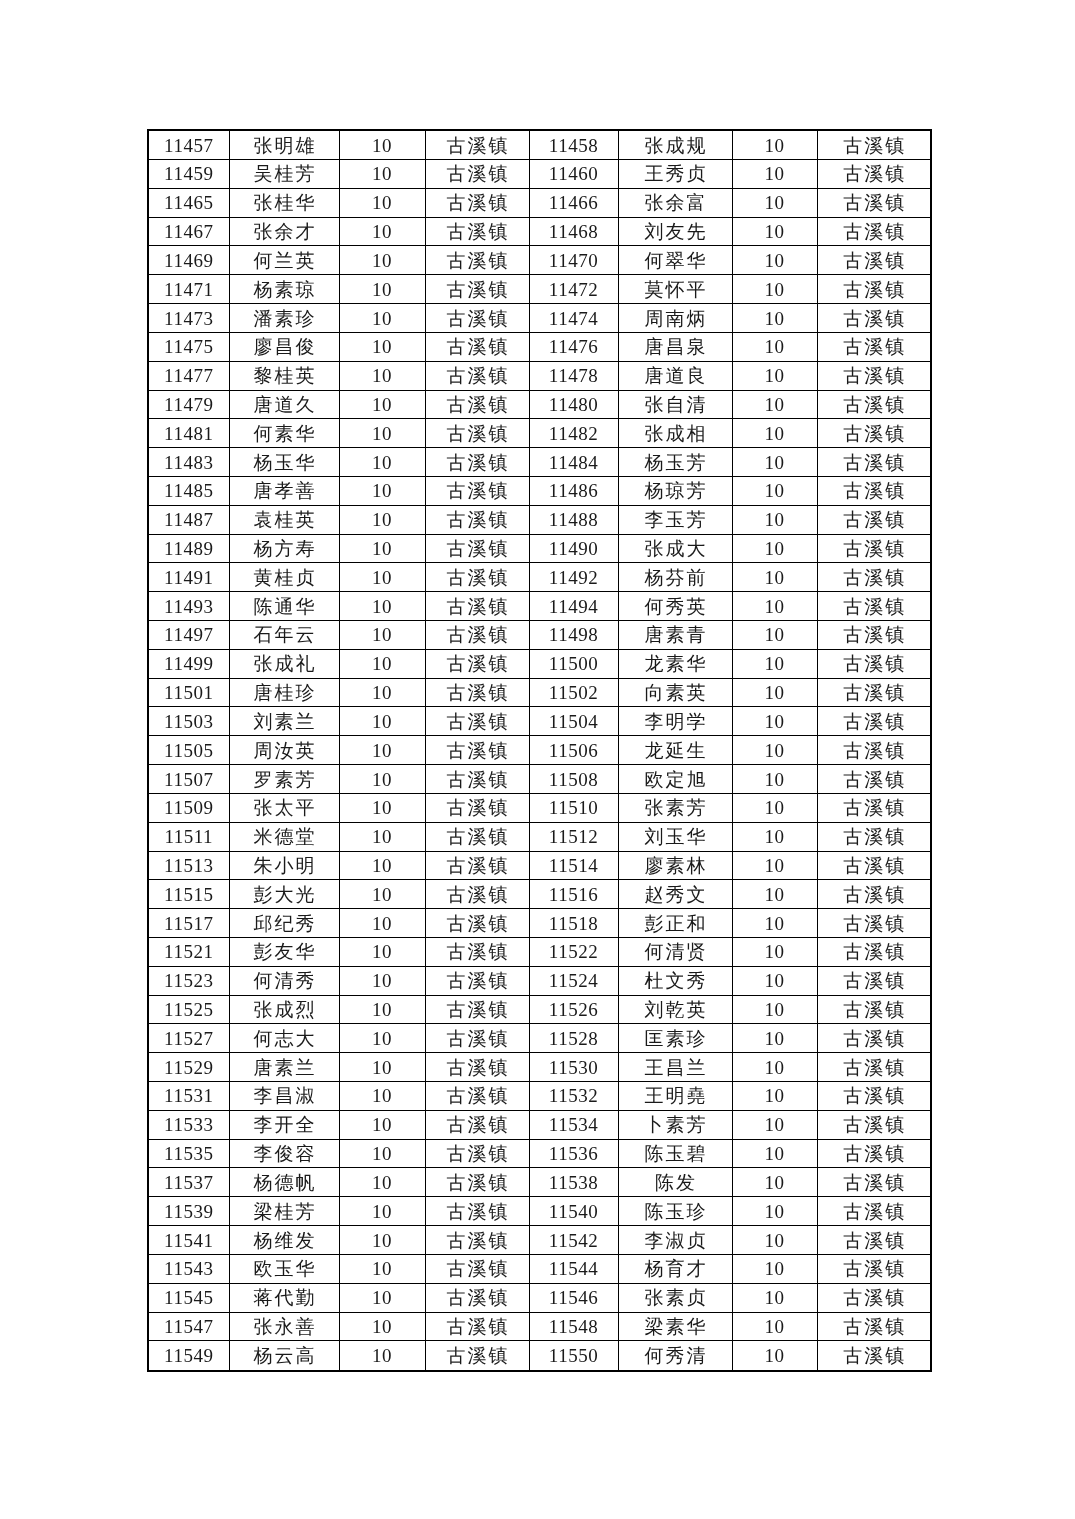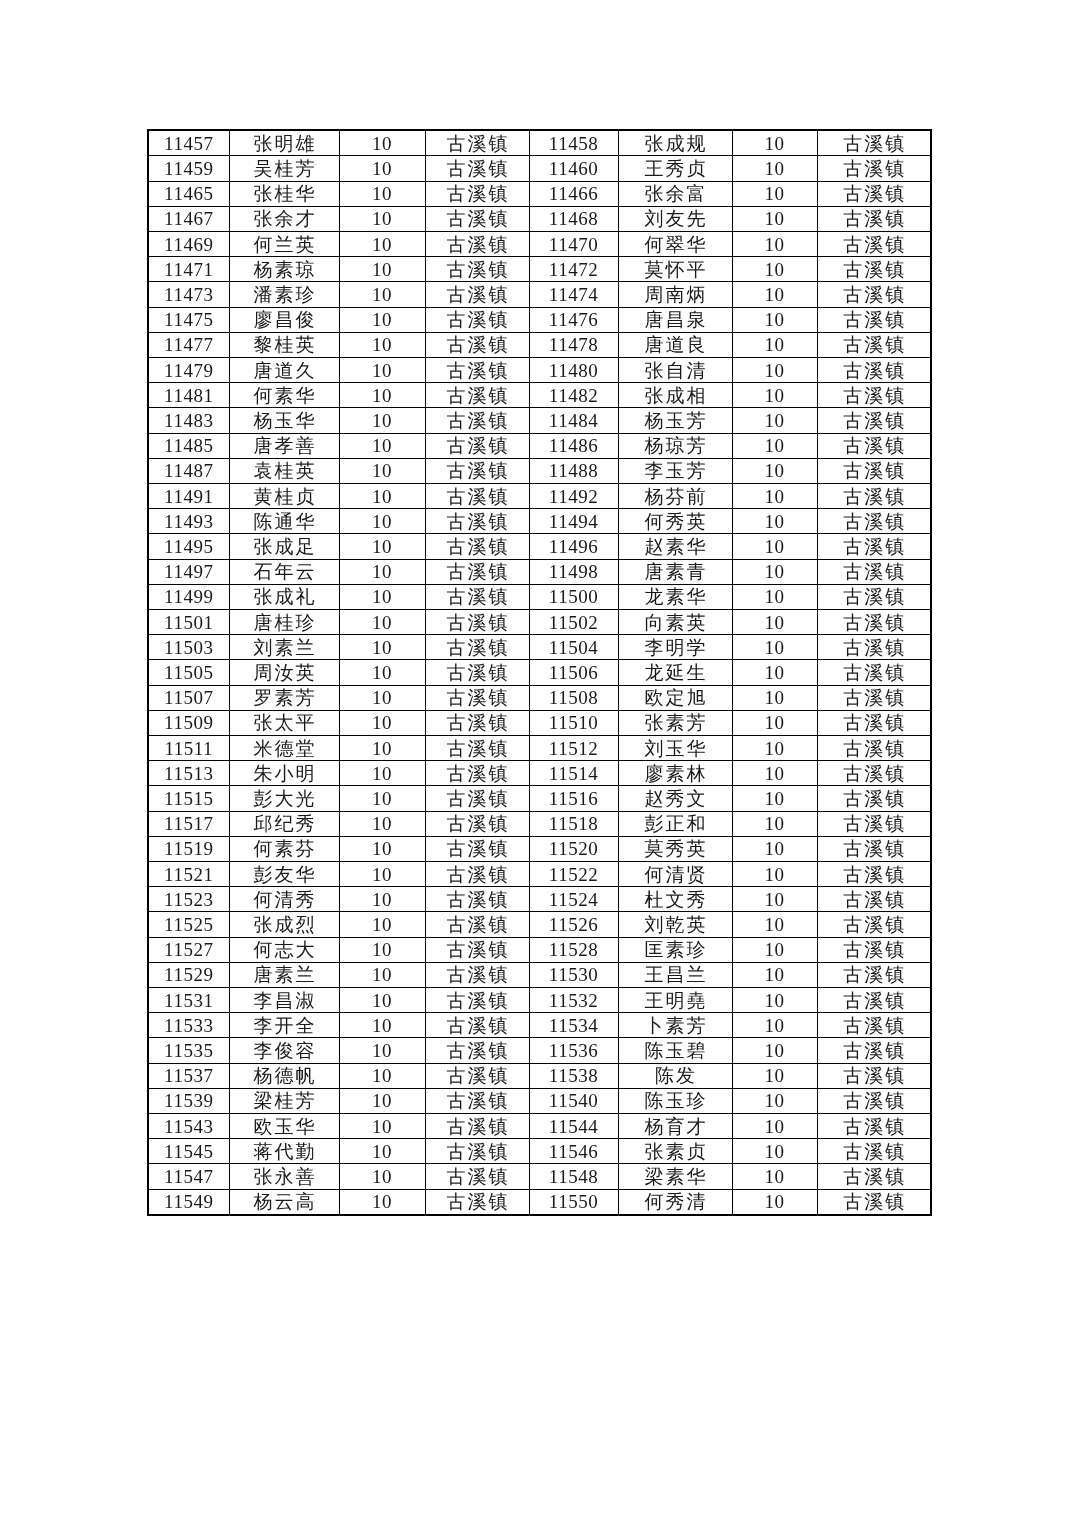--- a/index.html
+++ b/index.html
@@ -12,21 +12,21 @@
     width: 1075px;
     height: 1519px;
     background: #ffffff;
     overflow: hidden;
   }
   table.roster {
     position: absolute;
     left: 147px;
     top: 129px;
     width: 783px;
-    height: 1087px;
+    height: 1243px;
     border-collapse: collapse;
     table-layout: fixed;
     border: 2px solid #000000;
   }
   table.roster td {
     border: 1.5px solid #000000;
     text-align: center;
     vertical-align: middle;
     padding: 0;
     font-family: "Liberation Serif", "DejaVu Serif", serif;
@@ -196,50 +196,50 @@
           <td class="c-id">11487</td>
           <td class="c-name">袁桂英</td>
           <td class="c-amount">10</td>
           <td class="c-town">古溪镇</td>
           <td class="c-id">11488</td>
           <td class="c-name">李玉芳</td>
           <td class="c-amount">10</td>
           <td class="c-town">古溪镇</td>
         </tr>
         <tr>
+          <td class="c-id">11489</td>
+          <td class="c-name">杨方寿</td>
+          <td class="c-amount">10</td>
+          <td class="c-town">古溪镇</td>
+          <td class="c-id">11490</td>
+          <td class="c-name">张成大</td>
+          <td class="c-amount">10</td>
+          <td class="c-town">古溪镇</td>
+        </tr>
+        <tr>
           <td class="c-id">11491</td>
           <td class="c-name">黄桂贞</td>
           <td class="c-amount">10</td>
           <td class="c-town">古溪镇</td>
           <td class="c-id">11492</td>
           <td class="c-name">杨芬前</td>
           <td class="c-amount">10</td>
           <td class="c-town">古溪镇</td>
         </tr>
         <tr>
           <td class="c-id">11493</td>
           <td class="c-name">陈通华</td>
           <td class="c-amount">10</td>
           <td class="c-town">古溪镇</td>
           <td class="c-id">11494</td>
           <td class="c-name">何秀英</td>
           <td class="c-amount">10</td>
           <td class="c-town">古溪镇</td>
         </tr>
         <tr>
-          <td class="c-id">11495</td>
-          <td class="c-name">张成足</td>
-          <td class="c-amount">10</td>
-          <td class="c-town">古溪镇</td>
-          <td class="c-id">11496</td>
-          <td class="c-name">赵素华</td>
-          <td class="c-amount">10</td>
-          <td class="c-town">古溪镇</td>
-        </tr>
-        <tr>
           <td class="c-id">11497</td>
           <td class="c-name">石年云</td>
           <td class="c-amount">10</td>
           <td class="c-town">古溪镇</td>
           <td class="c-id">11498</td>
           <td class="c-name">唐素青</td>
           <td class="c-amount">10</td>
           <td class="c-town">古溪镇</td>
         </tr>
         <tr>
@@ -336,30 +336,20 @@
           <td class="c-id">11517</td>
           <td class="c-name">邱纪秀</td>
           <td class="c-amount">10</td>
           <td class="c-town">古溪镇</td>
           <td class="c-id">11518</td>
           <td class="c-name">彭正和</td>
           <td class="c-amount">10</td>
           <td class="c-town">古溪镇</td>
         </tr>
         <tr>
-          <td class="c-id">11519</td>
-          <td class="c-name">何素芬</td>
-          <td class="c-amount">10</td>
-          <td class="c-town">古溪镇</td>
-          <td class="c-id">11520</td>
-          <td class="c-name">莫秀英</td>
-          <td class="c-amount">10</td>
-          <td class="c-town">古溪镇</td>
-        </tr>
-        <tr>
           <td class="c-id">11521</td>
           <td class="c-name">彭友华</td>
           <td class="c-amount">10</td>
           <td class="c-town">古溪镇</td>
           <td class="c-id">11522</td>
           <td class="c-name">何清贤</td>
           <td class="c-amount">10</td>
           <td class="c-town">古溪镇</td>
         </tr>
         <tr>
@@ -442,20 +432,30 @@
           <td class="c-amount">10</td>
           <td class="c-town">古溪镇</td>
         </tr>
         <tr>
           <td class="c-id">11539</td>
           <td class="c-name">梁桂芳</td>
           <td class="c-amount">10</td>
           <td class="c-town">古溪镇</td>
           <td class="c-id">11540</td>
           <td class="c-name">陈玉珍</td>
+          <td class="c-amount">10</td>
+          <td class="c-town">古溪镇</td>
+        </tr>
+        <tr>
+          <td class="c-id">11541</td>
+          <td class="c-name">杨维发</td>
+          <td class="c-amount">10</td>
+          <td class="c-town">古溪镇</td>
+          <td class="c-id">11542</td>
+          <td class="c-name">李淑贞</td>
           <td class="c-amount">10</td>
           <td class="c-town">古溪镇</td>
         </tr>
         <tr>
           <td class="c-id">11543</td>
           <td class="c-name">欧玉华</td>
           <td class="c-amount">10</td>
           <td class="c-town">古溪镇</td>
           <td class="c-id">11544</td>
           <td class="c-name">杨育才</td>

